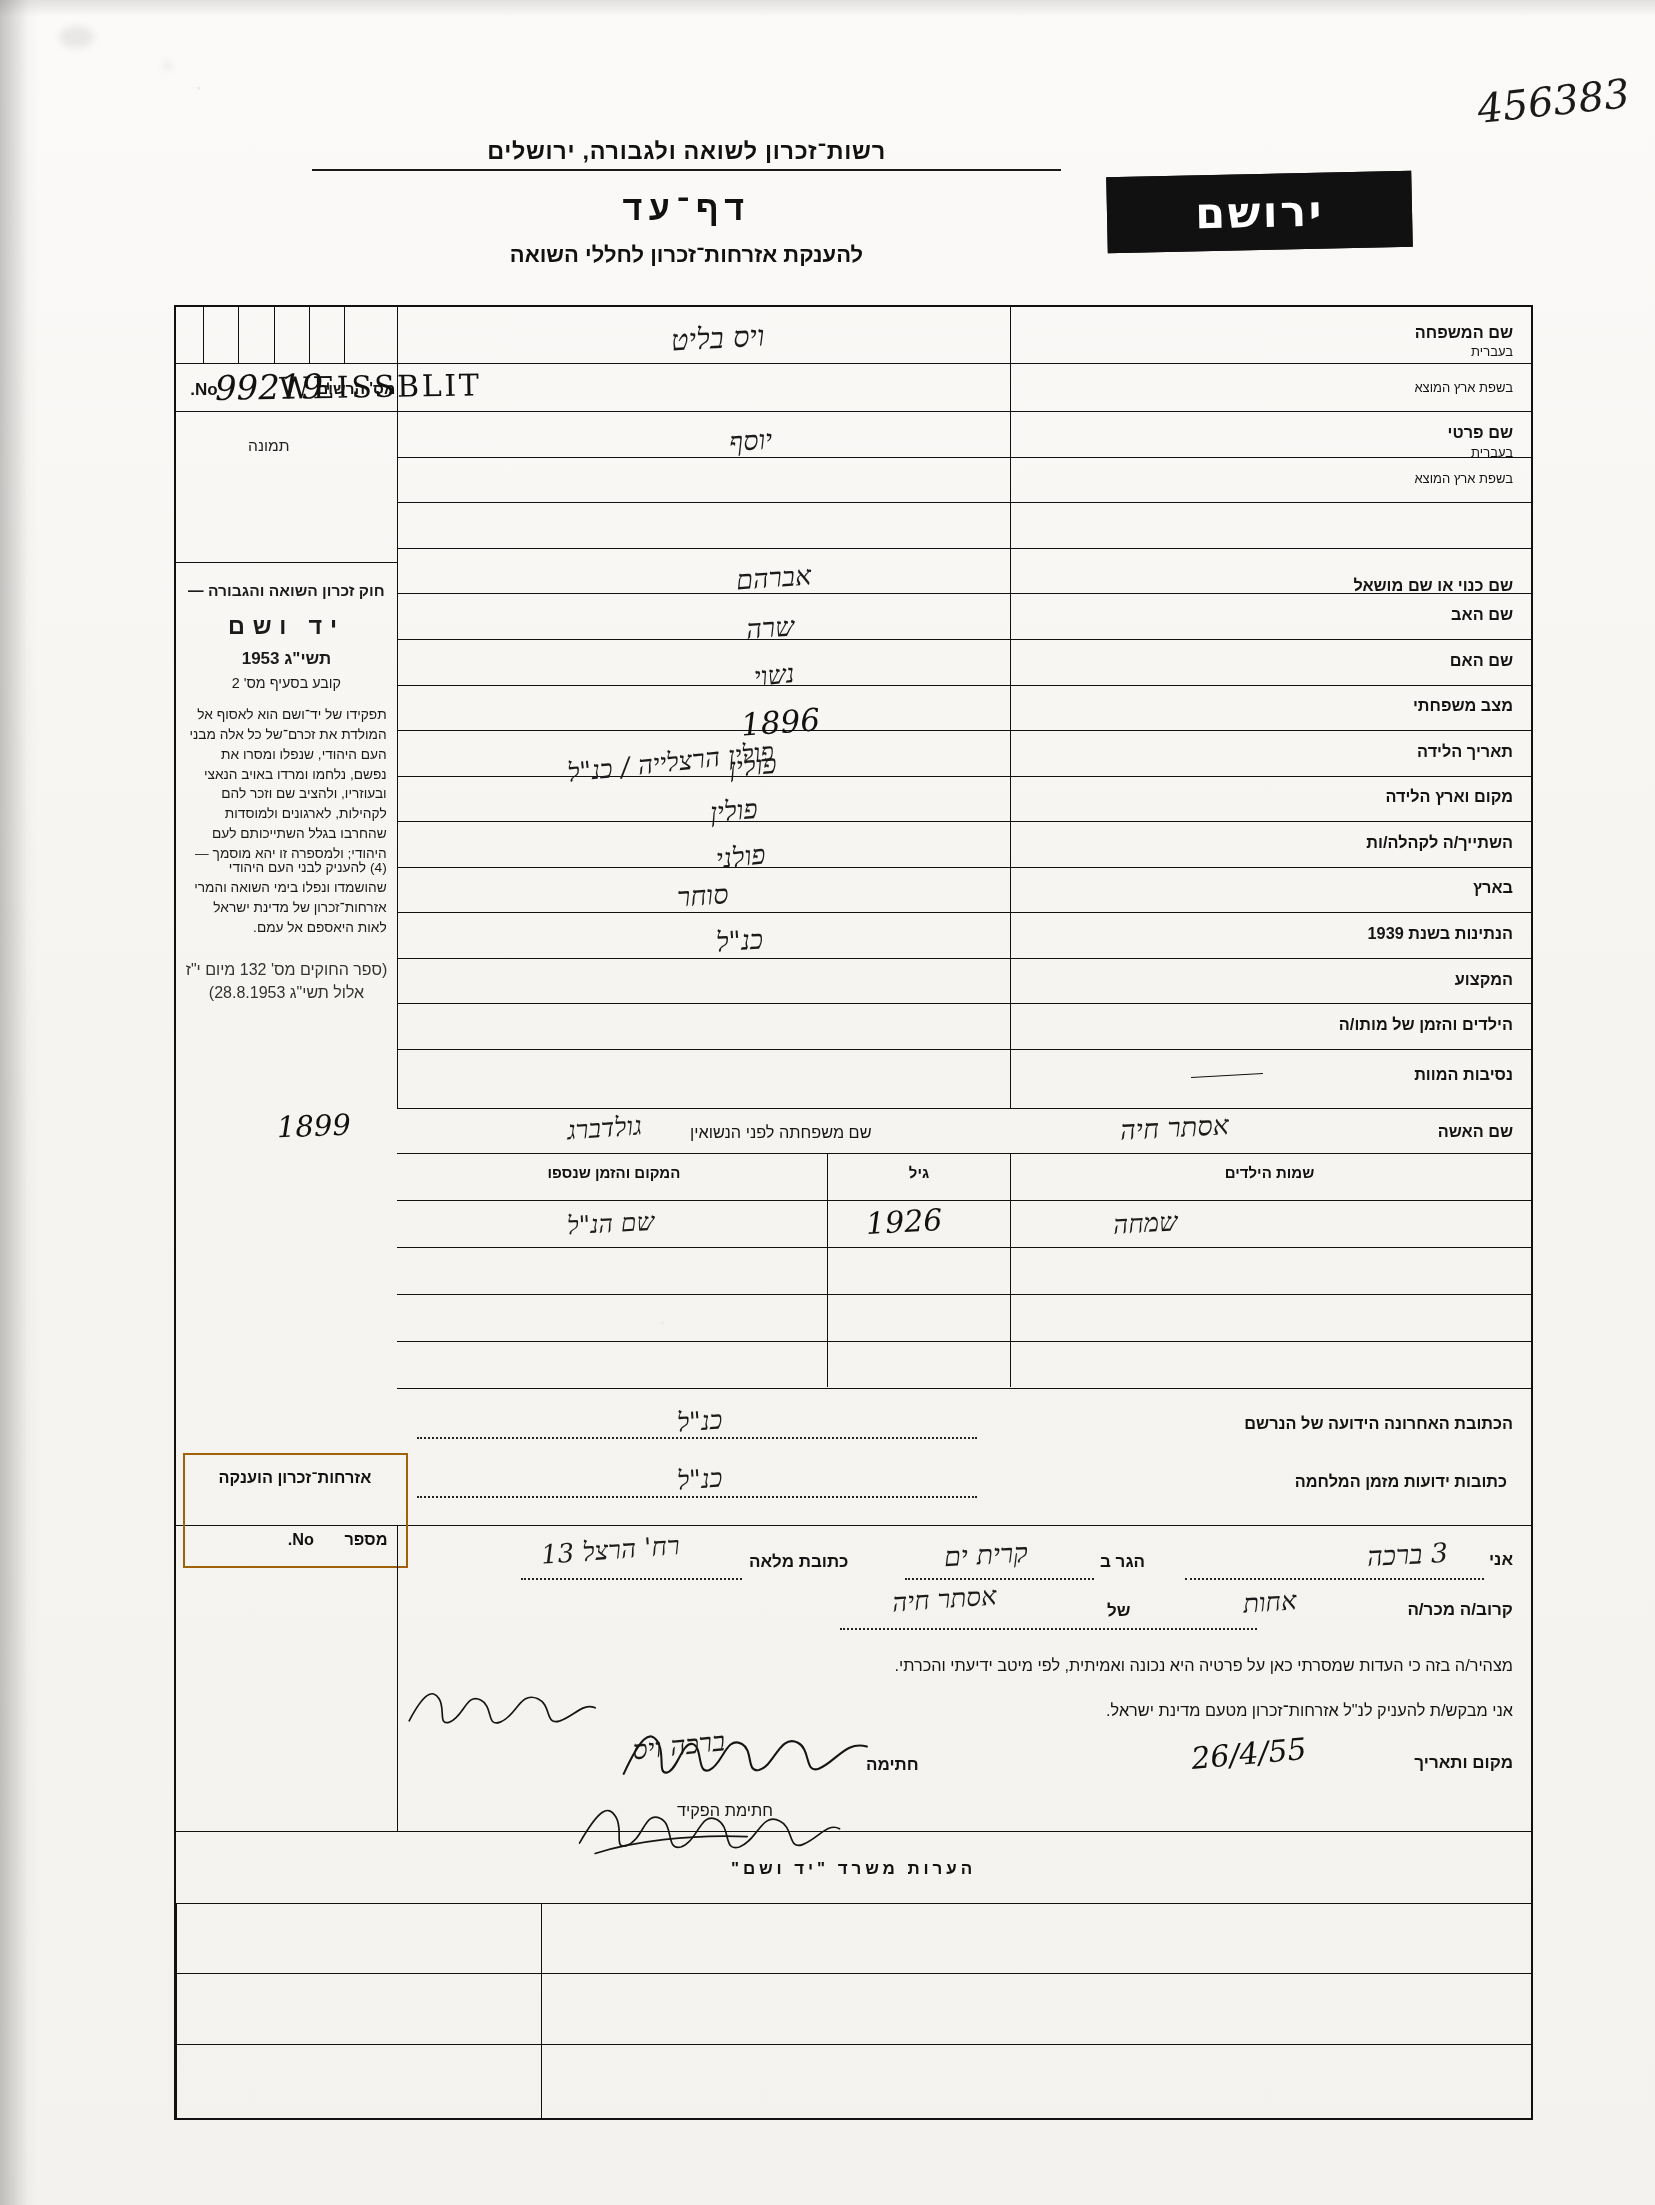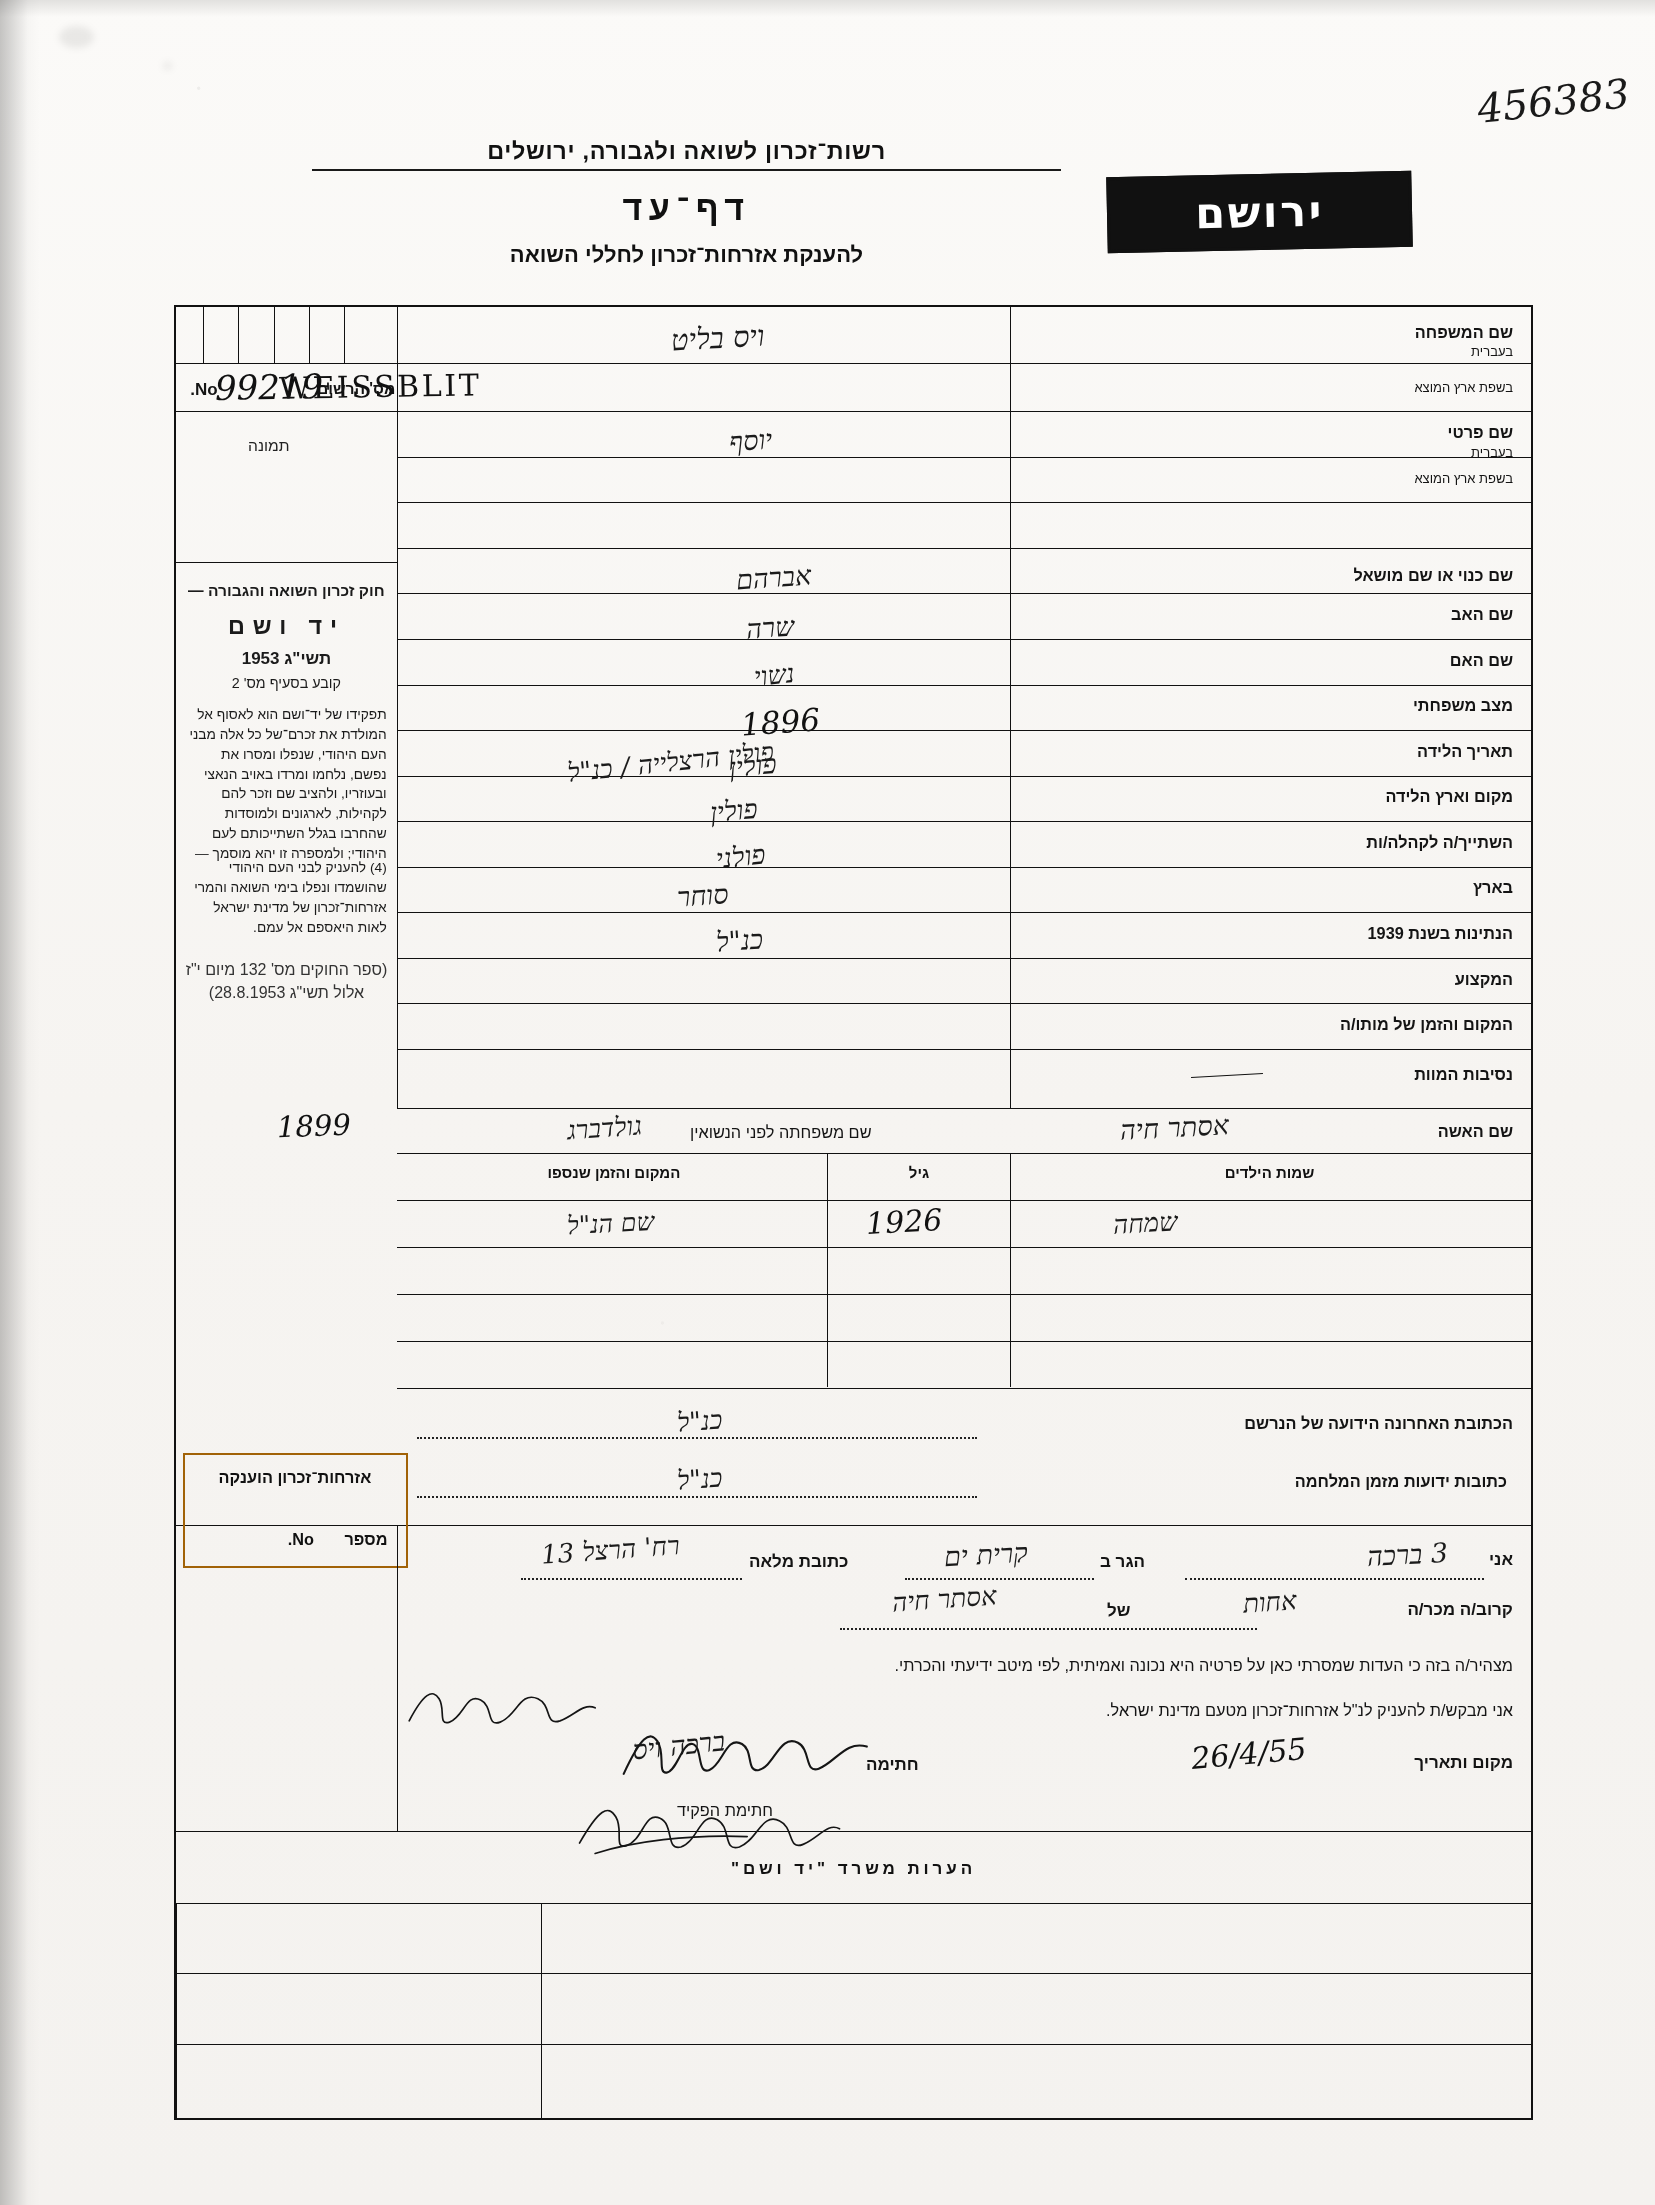--- a/index.html
+++ b/index.html
@@ -212,31 +212,31 @@
     <small>בשפת ארץ המוצא</small>
   </div>
   <div class="lbl" style="right:18px;top:116px;">
     <span>שם פרטי</span>
     <small>בעברית</small>
   </div>
   <div class="lbl" style="right:18px;top:161px;">
     <span></span>
     <small>בשפת ארץ המוצא</small>
   </div>
-  <div class="lbl" style="right:18px;top:259px;">שם כנוי או שם מושאל</div>
+  <div class="lbl" style="right:18px;top:269px;">שם כנוי או שם מושאל</div>
   <div class="lbl" style="right:18px;top:298px;">שם האב</div>
   <div class="lbl" style="right:18px;top:344px;">שם האם</div>
   <div class="lbl" style="right:18px;top:389px;">מצב משפחתי</div>
   <div class="lbl" style="right:18px;top:435px;">תאריך הלידה</div>
   <div class="lbl" style="right:18px;top:480px;">מקום וארץ הלידה</div>
   <div class="lbl" style="right:18px;top:526px;">השתייך/ה לקהלה/ות</div>
   <div class="lbl" style="right:18px;top:571px;">בארץ</div>
   <div class="lbl" style="right:18px;top:617px;text-align:right;">הנתינות בשנת 1939</div>
   <div class="lbl" style="right:18px;top:663px;">המקצוע</div>
-  <div class="lbl" style="right:18px;top:708px;">המקום והזמן של מותו/ה</div>
+  <div class="lbl" style="right:18px;top:708px;">הילדים והזמן של מותו/ה</div>
   <div class="lbl" style="right:18px;top:758px;">נסיבות המוות</div>
 
   <div class="hand" style="left:495px;top:14.3px;font-size:29px;transform:rotate(-3deg);">ויס בליט</div>
   <div class="hand-en" style="left:103px;top:62px;transform:rotate(-1deg);">WEISSBLIT</div>
   <div class="hand" style="left:553px;top:118px;font-size:27px;transform:rotate(-4deg);">יוסף</div>
   <div class="hand" style="left:560px;top:255px;font-size:27px;transform:rotate(-4deg);">אברהם</div>
   <div class="hand" style="left:570px;top:305px;font-size:27px;transform:rotate(-4deg);">שרה</div>
   <div class="hand" style="left:578px;top:353px;font-size:26px;transform:rotate(-6deg);">נשוי</div>
   <div class="num-hand" style="left:565px;top:397px;font-size:31px;transform:rotate(-4deg);">1896</div>
   <div class="hand" style="left:553px;top:443px;font-size:27px;transform:rotate(-5deg);">פולין</div>

